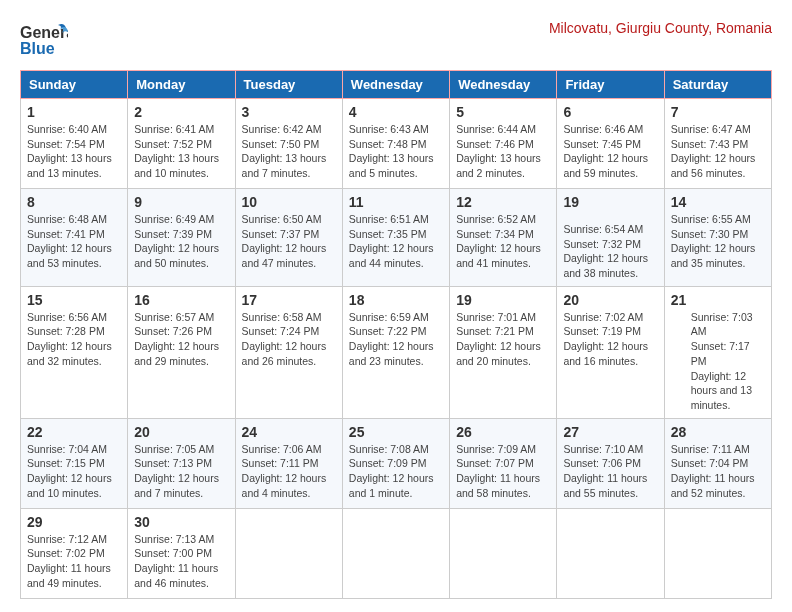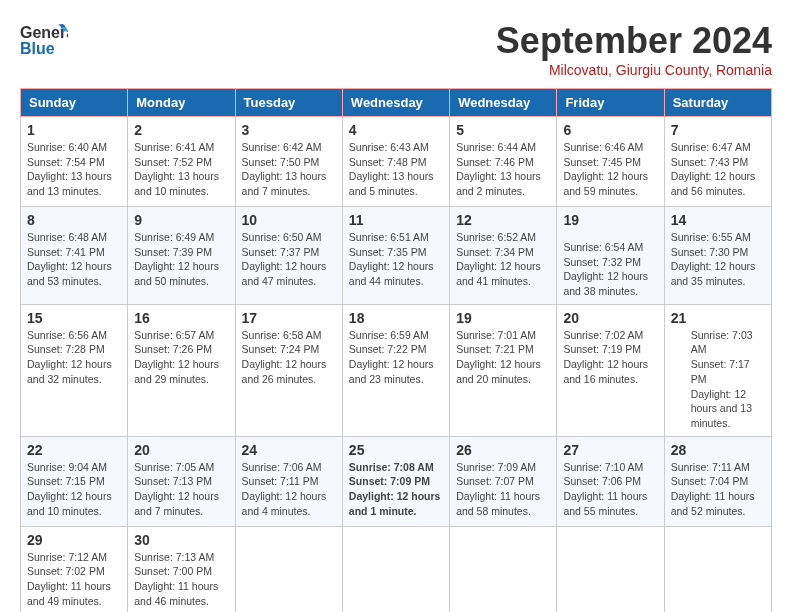--- a/index.html
+++ b/index.html
@@ -84,21 +84,20 @@
         <svg width="48" height="40" viewBox="0 0 48 40">
           <text x="0" y="18" font-size="16" font-weight="bold" fill="#333">General</text>
           <text x="0" y="34" font-size="16" font-weight="bold" fill="#1a6ab1">Blue</text>
           <path d="M38 5 Q44 2 46 8 Q42 7 40 10 Q43 6 38 5Z" fill="#1a6ab1"></path>
           <path d="M40 8 Q47 5 48 12 Q44 10 42 13 Q45 8 40 8Z" fill="#4a9ad4"></path>
         </svg>
       </div>
     </div>
   </div>
   <div class="title-section">
-    <div class="month-title">September 2024</div>
     <div class="location">Milcovatu, Giurgiu County, Romania</div>
   </div>
 </div>
 
 <table class="calendar">
   <thead>
     <tr>
     <th>Sunday</th>
         <th>Monday</th>
         <th>Tuesday</th>
@@ -237,39 +236,39 @@
         <td>
           <span class="day-num">21</span>
           <div class="day-info" style="white-space: pre-line; margin-left: 20px;">Sunrise: 7:03 AM
 Sunset: 7:17 PM
 Daylight: 12 hours and 13 minutes.</div>
         </td>
       </tr>
       <tr>
         <td>
           <span class="day-num">22</span>
-          <div class="day-info" style="white-space: pre-line;">Sunrise: 9:04 AM
+          <div class="day-info" style="white-space: pre-line;">Sunrise: 7:04 AM
 Sunset: 7:15 PM
 Daylight: 12 hours and 10 minutes.</div>
         </td>
         <td>
           <span class="day-num">20</span>
           <div class="day-info" style="white-space: pre-line;">Sunrise: 7:05 AM
 Sunset: 7:13 PM
 Daylight: 12 hours and 7 minutes.</div>
         </td>
         <td>
           <span class="day-num">24</span>
           <div class="day-info" style="white-space: pre-line;">Sunrise: 7:06 AM
 Sunset: 7:11 PM
 Daylight: 12 hours and 4 minutes.</div>
         </td>
         <td>
           <span class="day-num">25</span>
-          <div class="day-info" style="white-space: pre-line; font-weight: bold;">Sunrise: 7:08 AM
+          <div class="day-info" style="white-space: pre-line;">Sunrise: 7:08 AM
 Sunset: 7:09 PM
 Daylight: 12 hours and 1 minute.</div>
         </td>
         <td>
           <span class="day-num">26</span>
           <div class="day-info" style="white-space: pre-line;">Sunrise: 7:09 AM
 Sunset: 7:07 PM
 Daylight: 11 hours and 58 minutes.</div>
         </td>
         <td>

